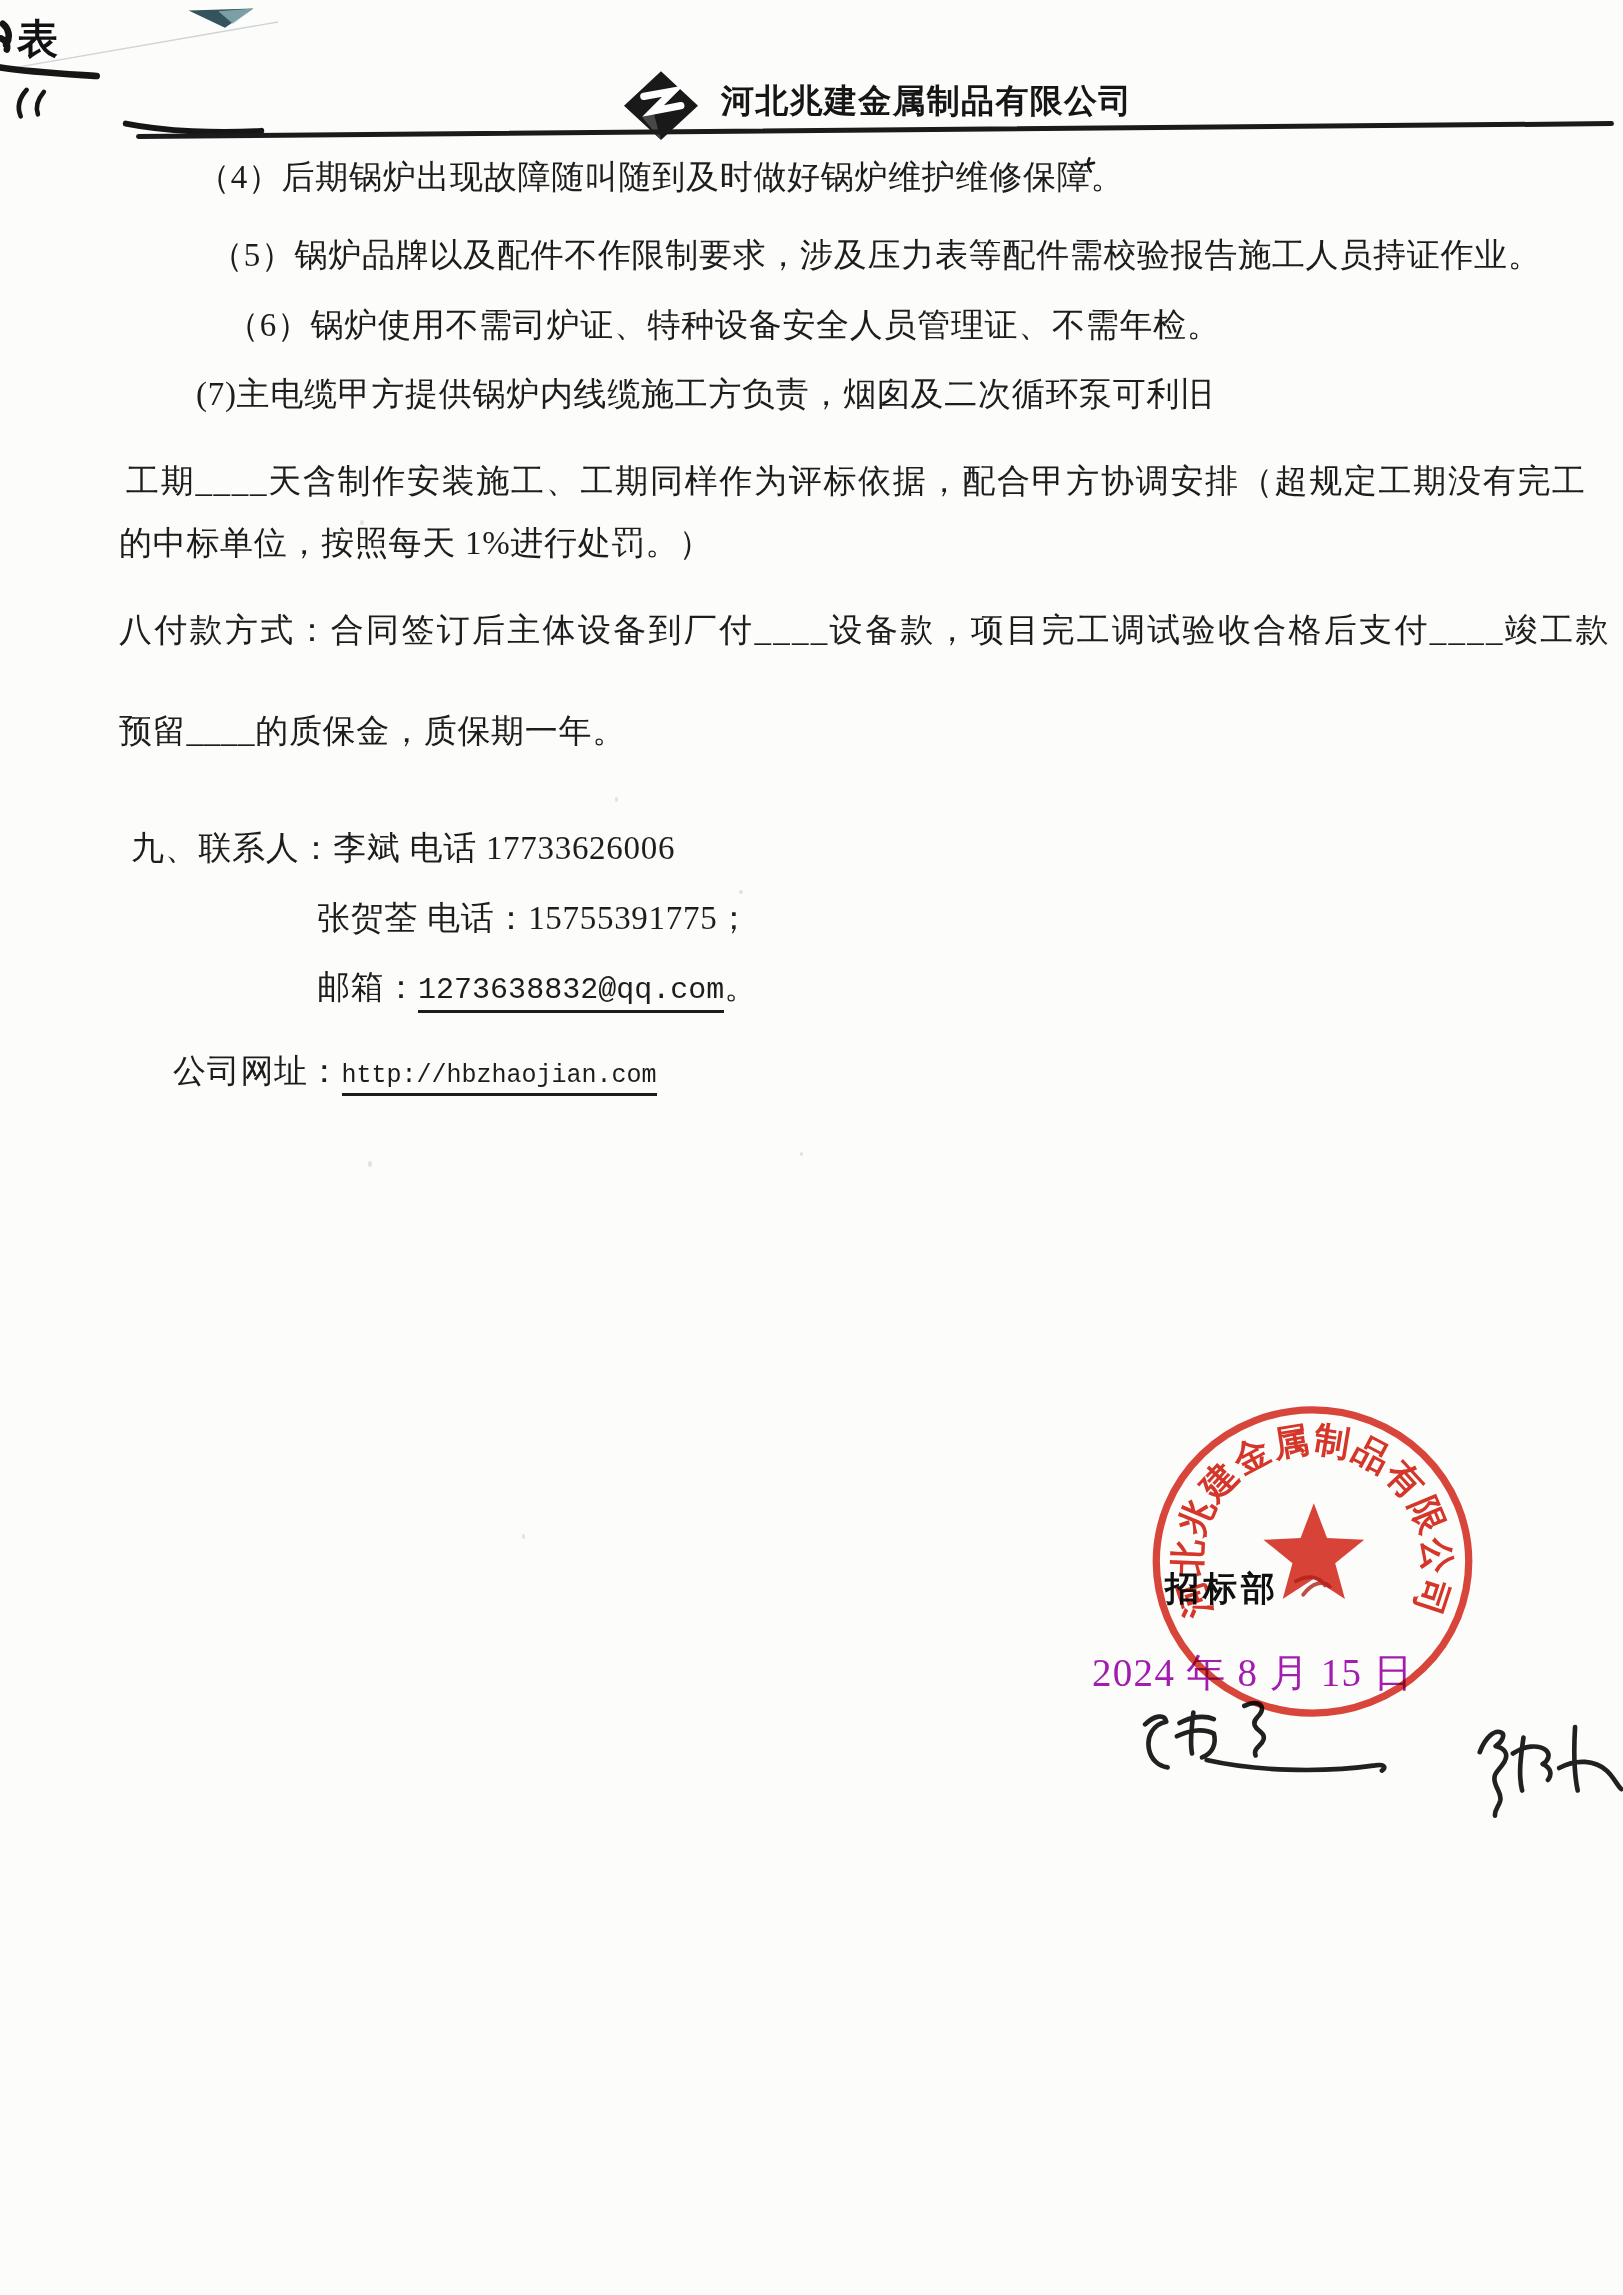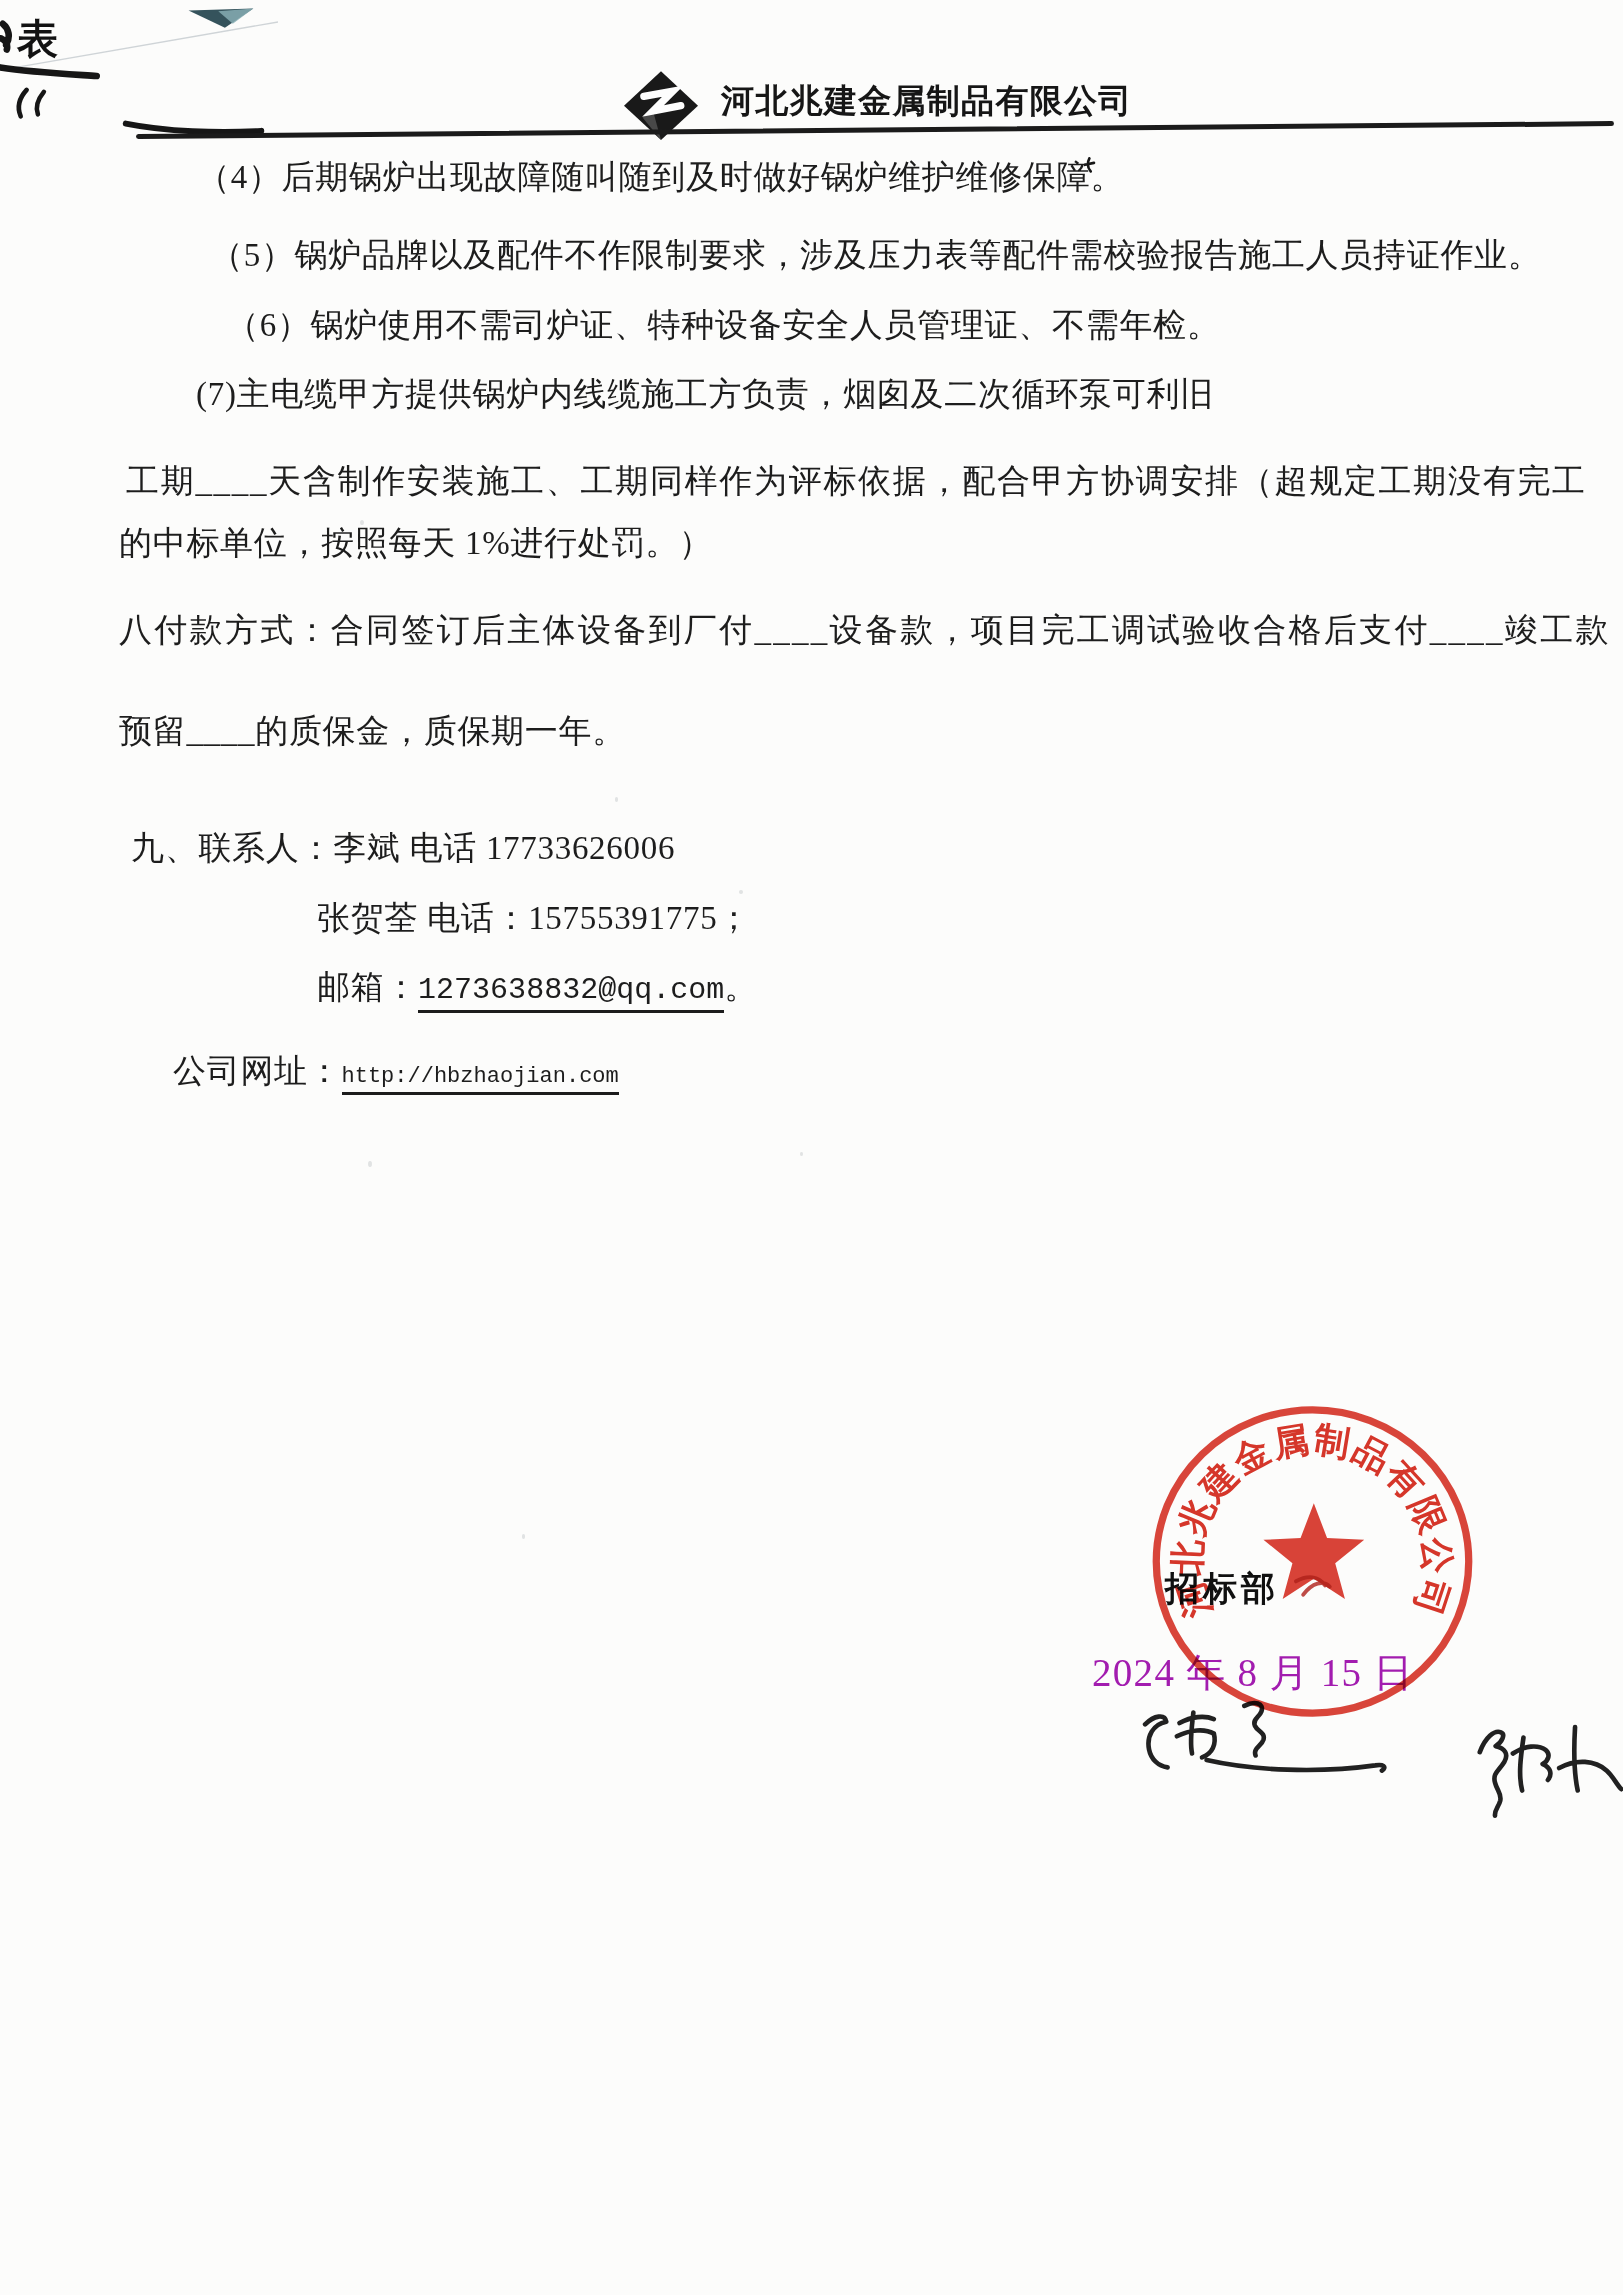--- a/index.html
+++ b/index.html
@@ -18,21 +18,21 @@
   }
   .header-rule{
     height:4.6px;background:#1b1b1b;border-radius:2.6px;
     transform:rotate(-0.5deg);transform-origin:left center;
   }
   
   .tline{font-size:33px;line-height:1.15;letter-spacing:0.7px;color:#1d1d1d;}
   .ls2{letter-spacing:1.7px;}
   .ls3{letter-spacing:2.3px;}
   .mono-lg{font-family:"Liberation Mono",monospace;font-size:30px;letter-spacing:0;}
-  .mono-md{font-family:"Liberation Mono",monospace;font-size:22px;letter-spacing:0;}
+  .mono-md{font-family:"Liberation Mono",monospace;font-size:25px;letter-spacing:0;}
   .u{border-bottom:3.3px solid #1c1c1c;padding-bottom:2.6px;}
   
   .corner-char{font-size:41px;font-weight:700;color:#121212;}
   .stroke-dark{stroke:#161616;fill:none;stroke-linecap:round;stroke-linejoin:round;}
   .faint-line{stroke:#8d99a3;stroke-width:2;opacity:.4;fill:none;}
   .corner-tri{fill:var(--corner-mark,#35535c);}
   .corner-tri-lite{fill:#86adb3;opacity:.85;}
   
   .stamp-svg{mix-blend-mode:multiply;}
   .stamp-stroke{stroke:var(--stamp-ink,#d8362a);fill:none;}

